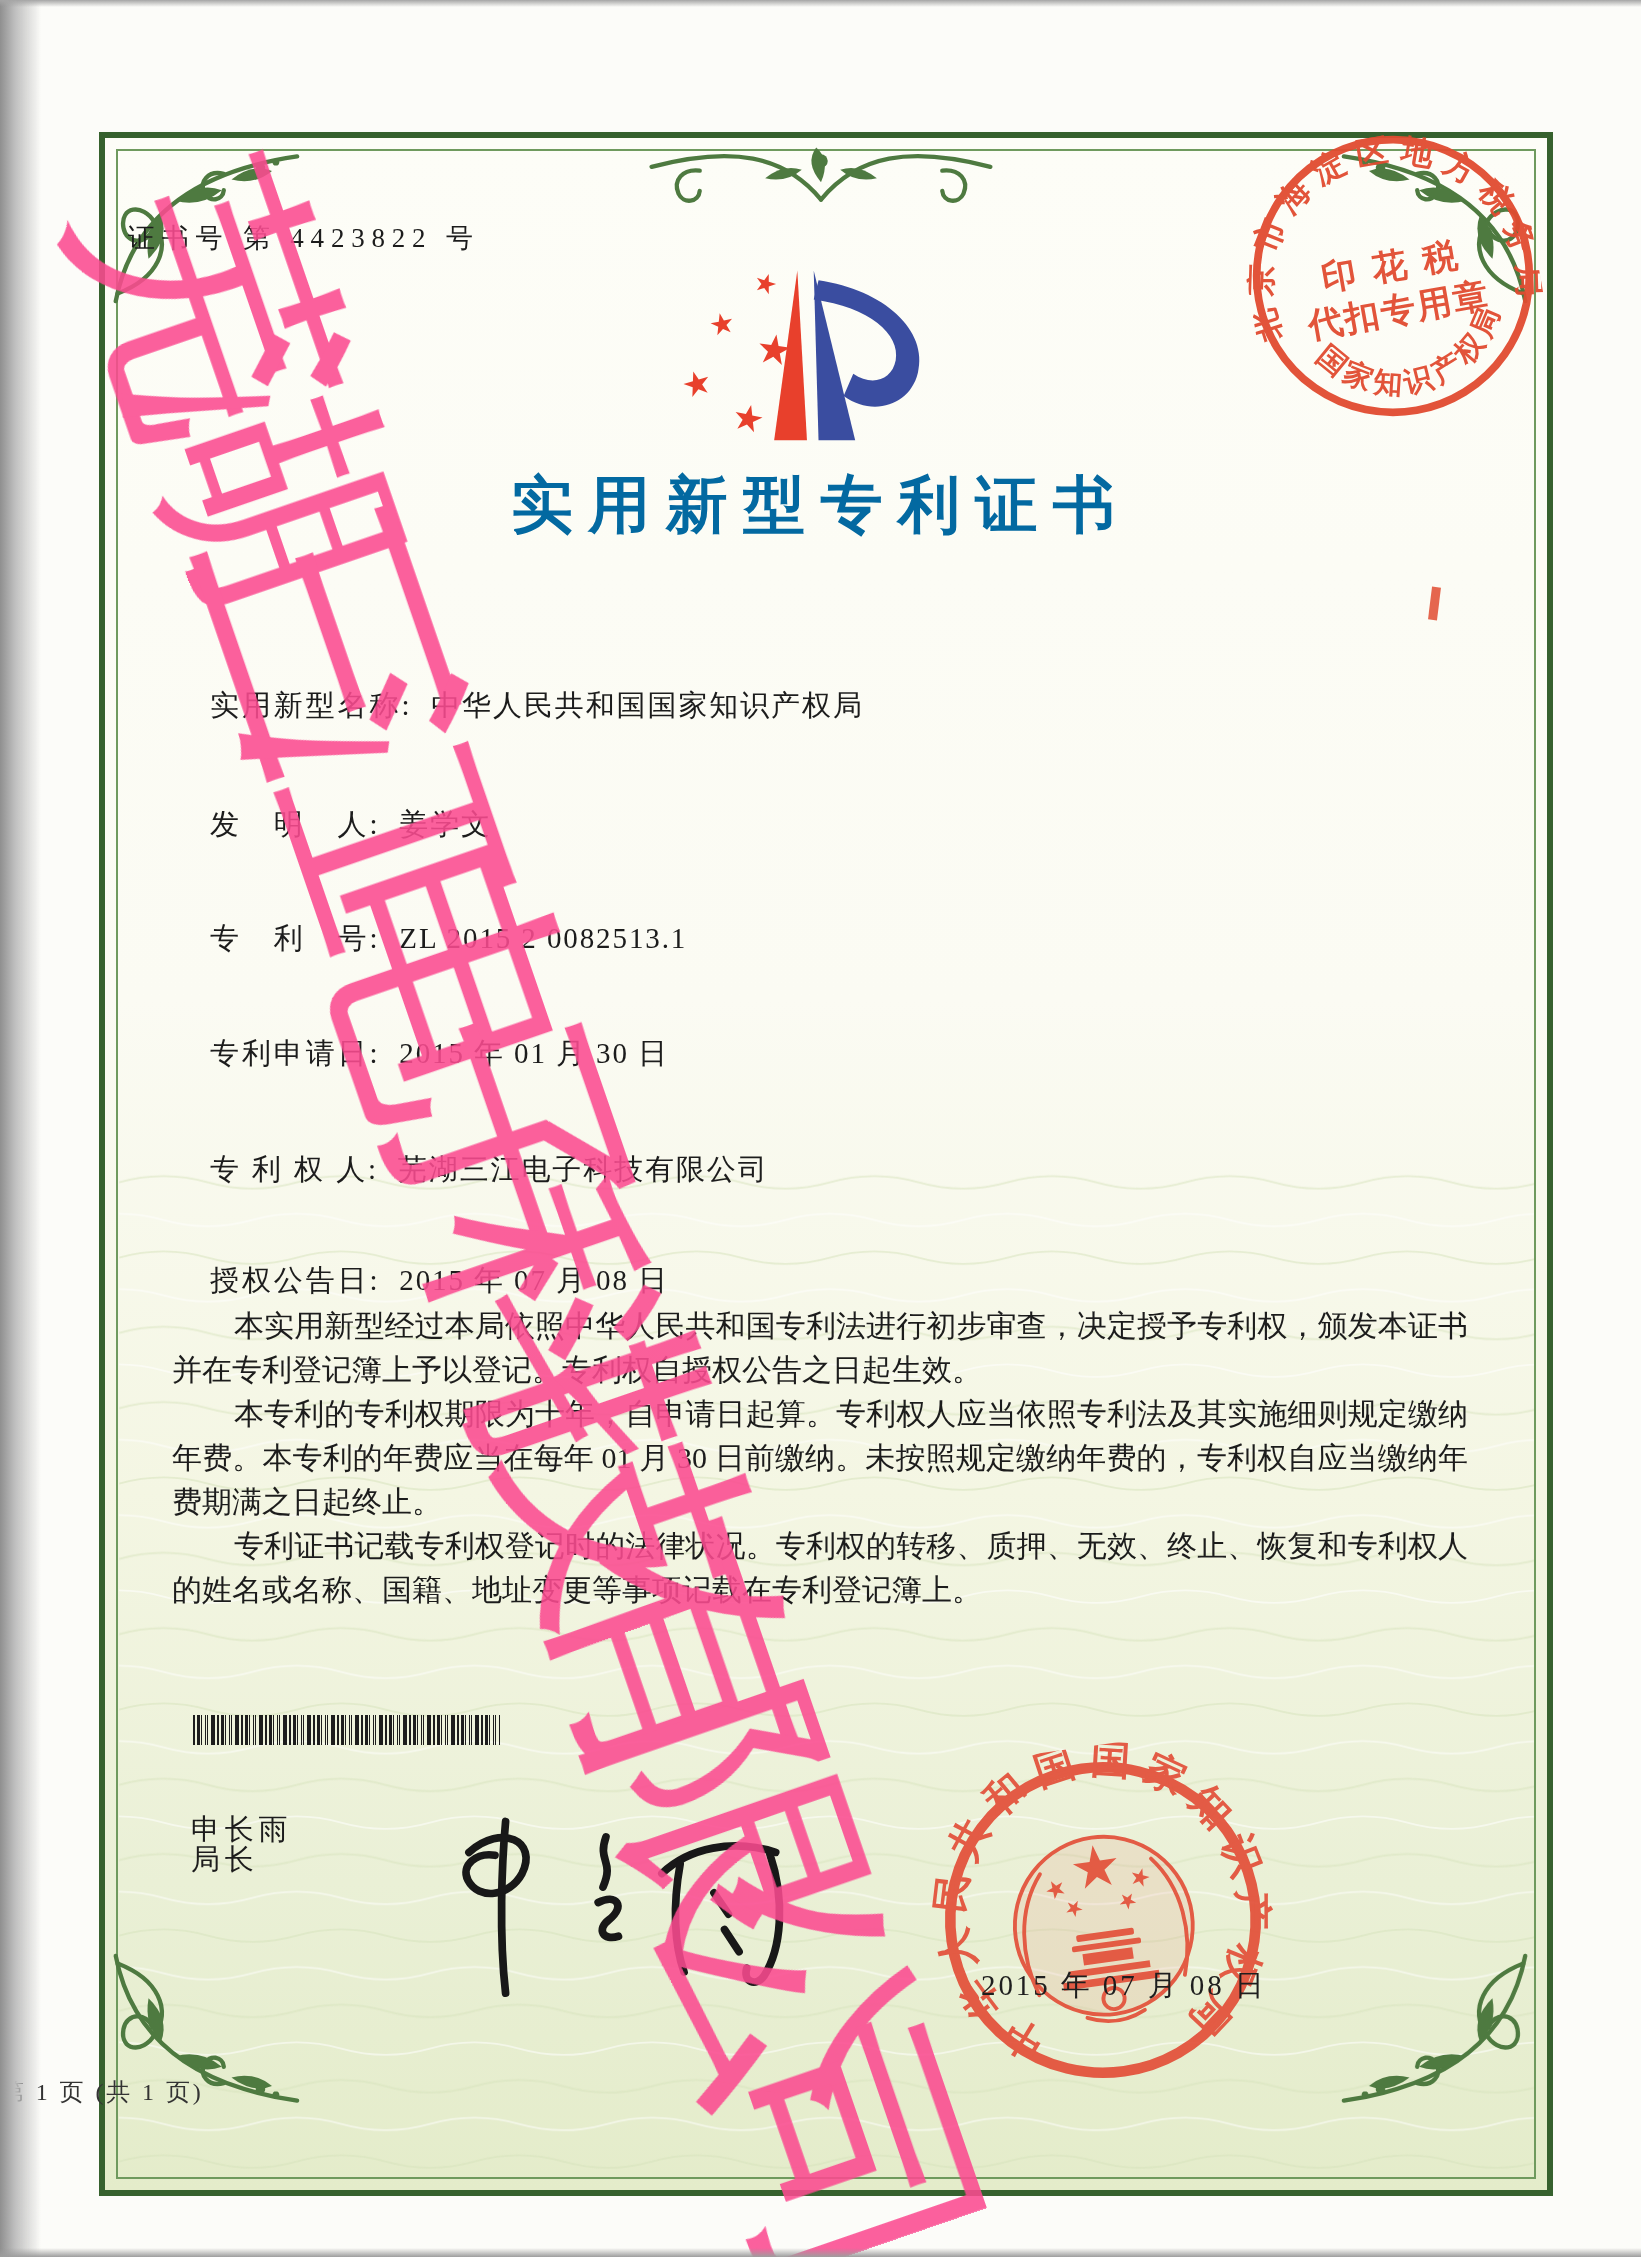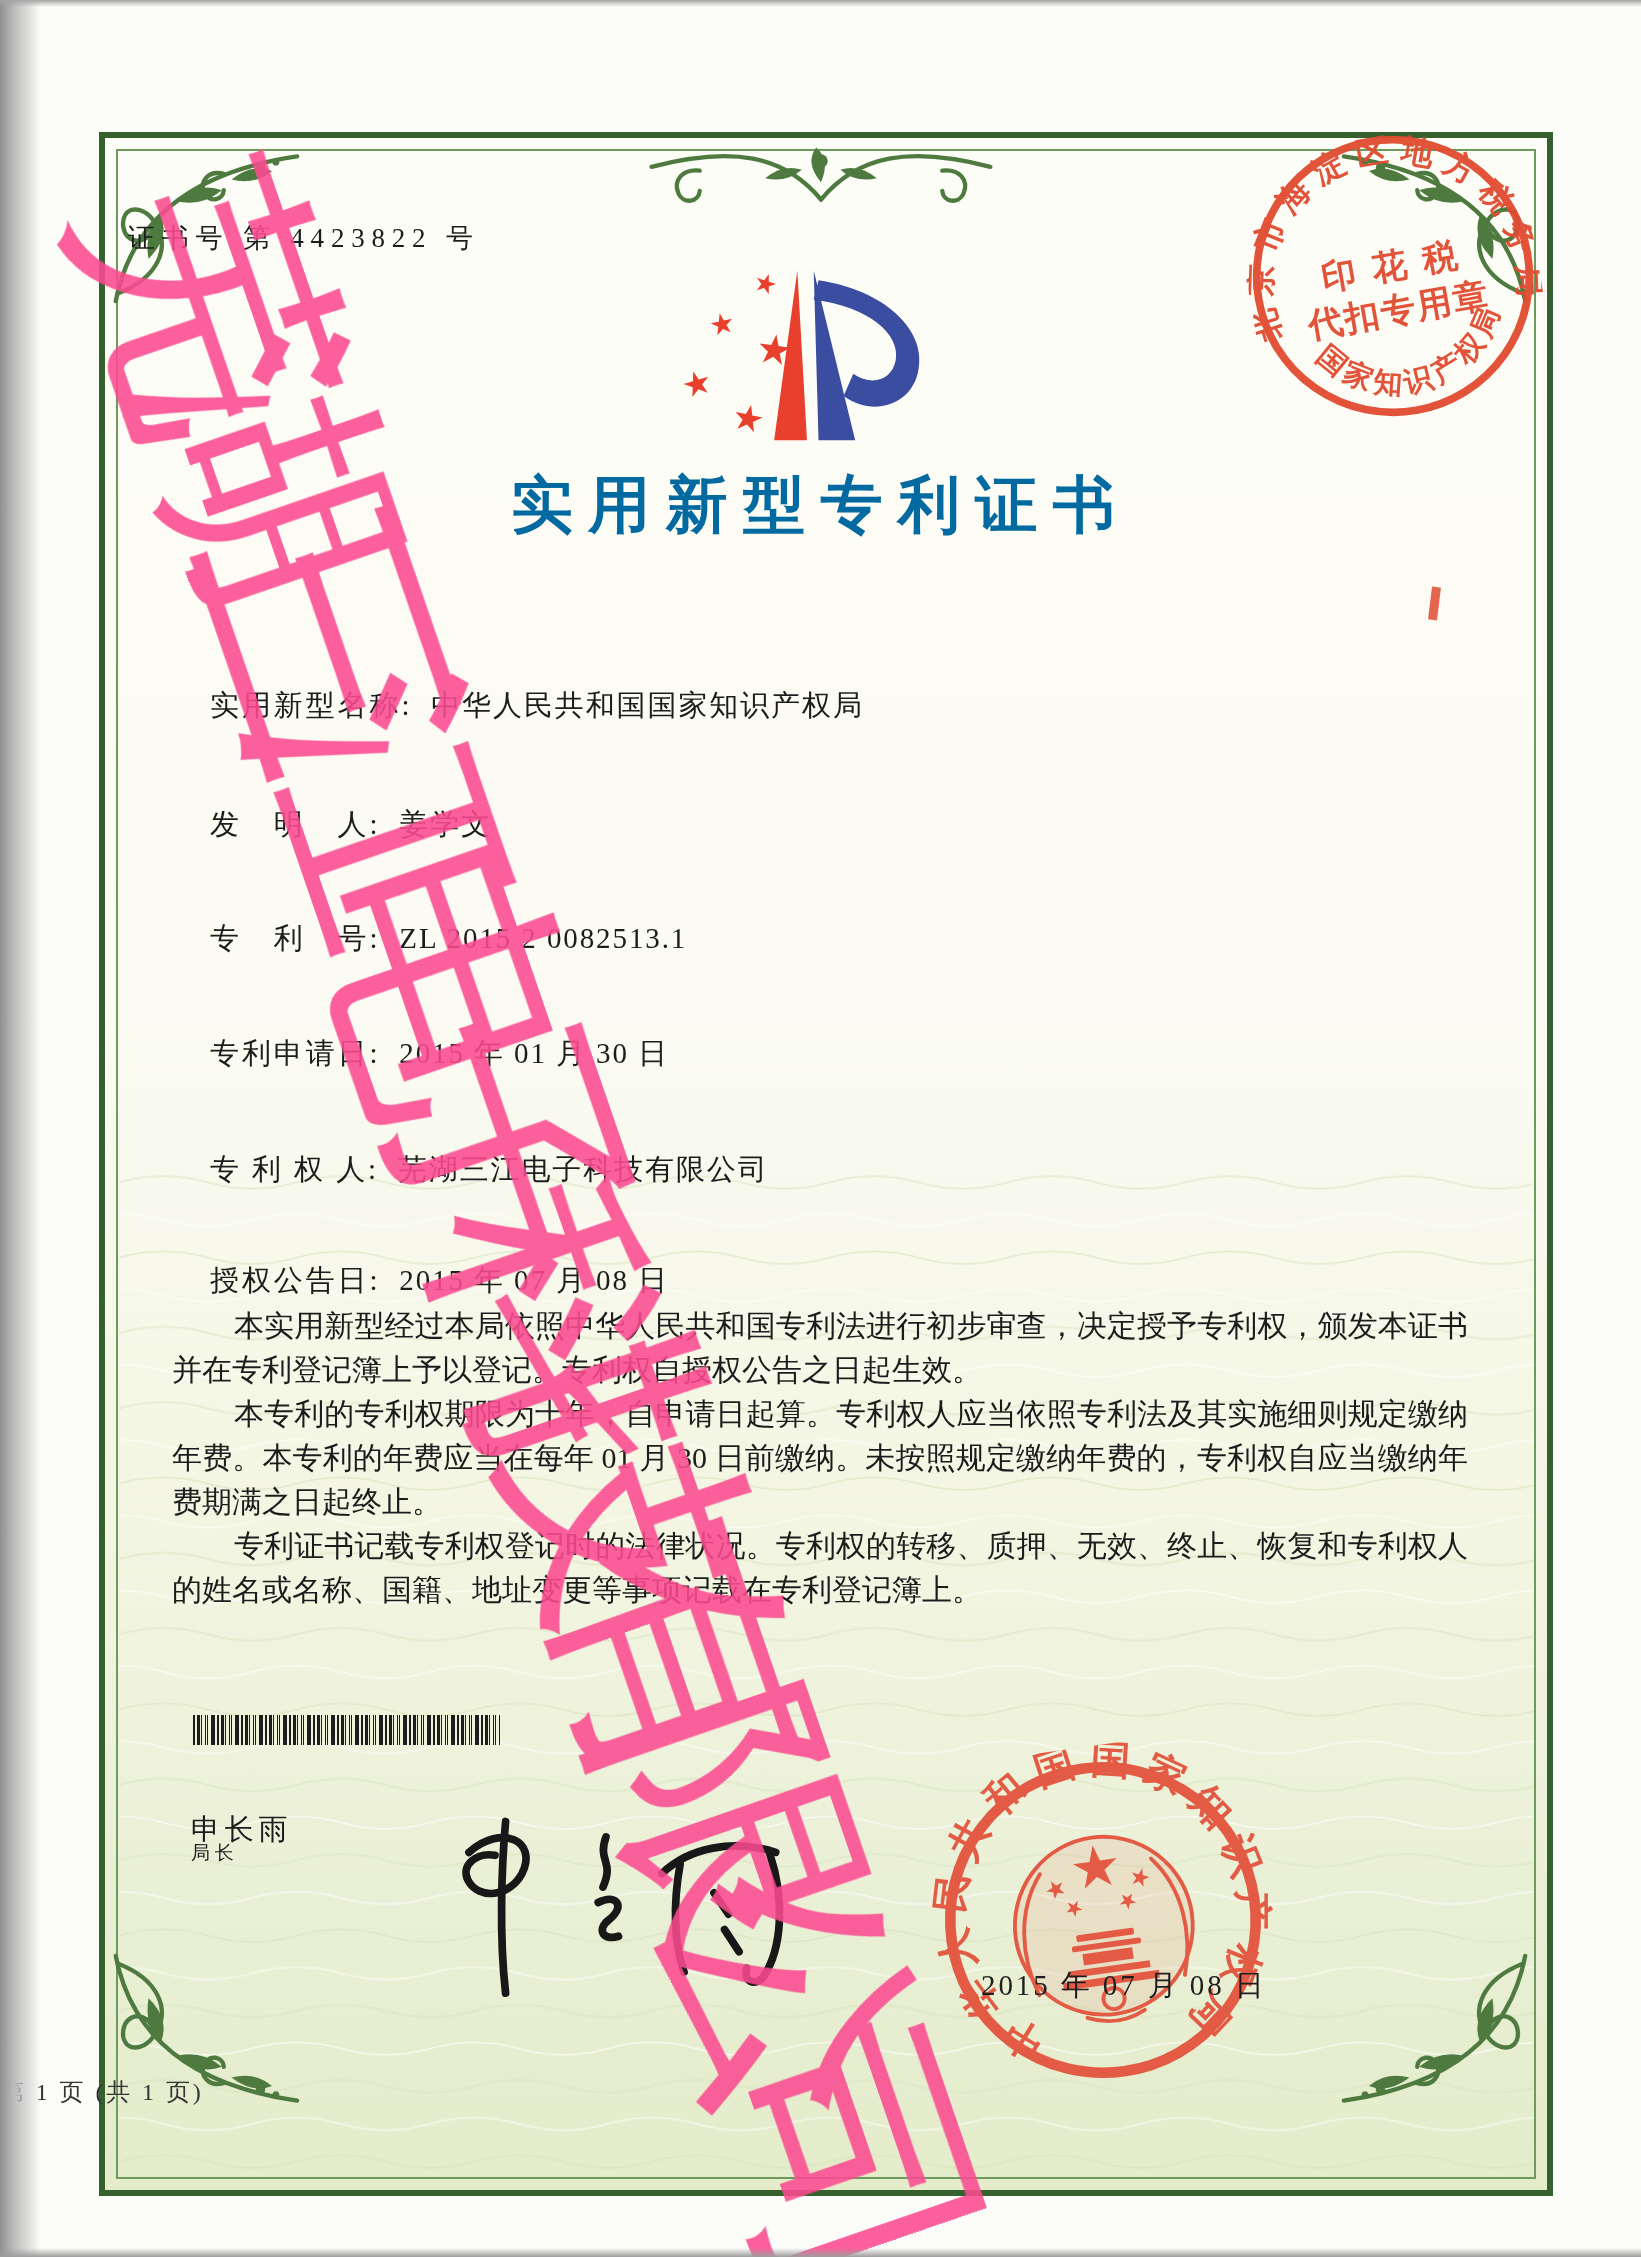--- a/index.html
+++ b/index.html
@@ -42,21 +42,21 @@
   .field-row .val{margin-left:11.6px;letter-spacing:1.9px;}
   .f0{top:3.9px;}.f1{top:123px;text-align:right;}.f2{top:237px;}.f3{top:352px;}.f4{top:468px;}.f5{top:579px;text-align:center;}
   .body-text{position:absolute;left:172px;top:1304px;width:1296px;z-index:5;
     font-size:30px;line-height:44px;text-align:justify;}
   .body-text p{margin:0;text-indent:62px;}
   .barcode{position:absolute;left:193px;top:1715px;width:307px;height:30px;z-index:5;
     background:repeating-linear-gradient(90deg,
       #1d1d1d 0 1.9px,transparent 1.9px 3.9px,#1d1d1d 3.9px 6.8px,transparent 6.8px 7.7px,
       #1d1d1d 7.7px 8.7px,transparent 8.7px 11.6px,#1d1d1d 11.6px 13.5px,transparent 13.5px 14.5px,
       #1d1d1d 14.5px 15.4px,transparent 15.4px 18.3px,#1d1d1d 18.3px 22px,transparent 22px 24px);}
-  .post-label{position:absolute;left:191px;top:1840px;font-size:19px;letter-spacing:4.8px;z-index:5;}
+  .post-label{position:absolute;left:191px;top:1840px;font-size:29px;letter-spacing:4.8px;z-index:5;}
   .director-name{position:absolute;left:191px;top:1810px;font-size:29px;letter-spacing:4.8px;z-index:5;}
   .signature{position:absolute;left:413px;top:1804px;width:436px;height:198px;z-index:6;}
   .seal{position:absolute;left:929px;top:1746px;width:348px;height:348px;z-index:6;
     transform:rotate(-8deg);opacity:.93;}
   .seal-date{position:absolute;left:981px;top:1966px;font-size:29px;letter-spacing:2.9px;
     color:#1e1e1e;z-index:7;white-space:nowrap;}
   .footer{position:absolute;left:0;top:2076px;width:100%;text-align:left;font-size:24px;
     letter-spacing:2.9px;z-index:5;color:#333;}
   
   .watermark{position:absolute;left:290px;top:135px;z-index:40;white-space:nowrap;

